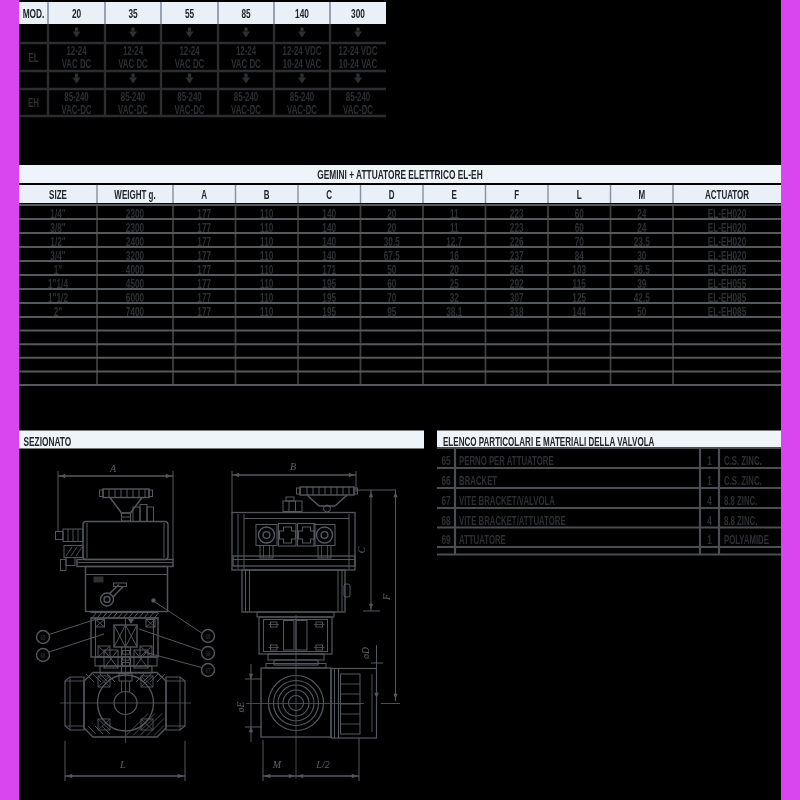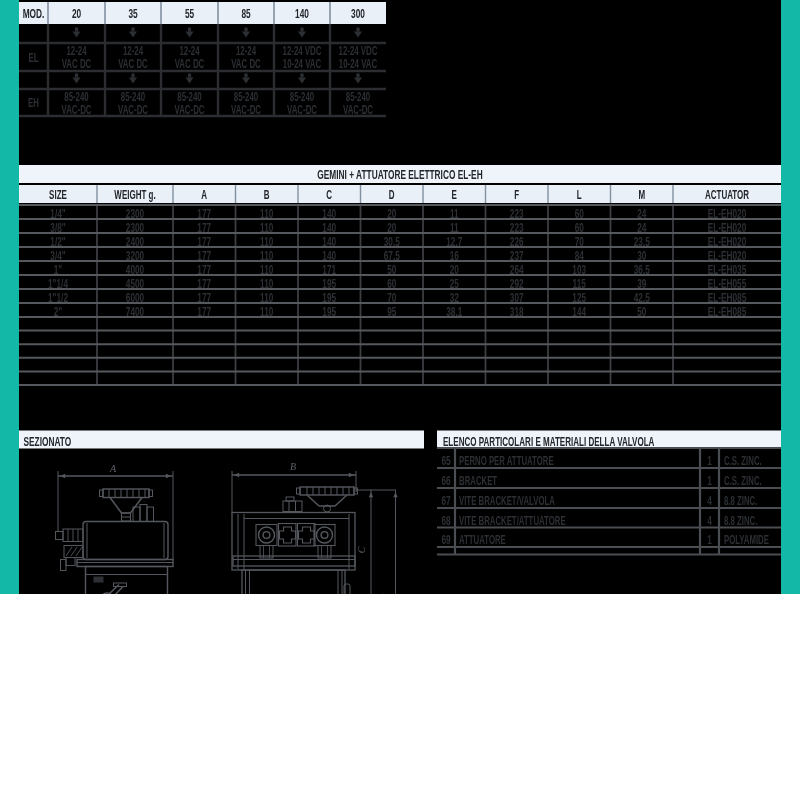--- a/index.html
+++ b/index.html
@@ -1,14 +1,14 @@
 <!DOCTYPE html>
 <html><head><meta charset="utf-8"><style>
 html,body{margin:0;padding:0;background:#ffffff;}
-#page{position:relative;width:800px;height:594px;background:#14b8a6;overflow:hidden;}
+#page{position:relative;width:800px;height:800px;background:#d946ef;overflow:hidden;}
 </style></head><body>
 <div id="page">
 <svg width="800" height="800" viewBox="0 0 800 800">
 
 <rect x="19" y="0" width="762" height="800" fill="#000000"></rect>
 
 <rect x="19" y="2" width="367" height="22" fill="#e9f0f8"></rect>
 <text transform="translate(33.5,18) scale(0.64,1)" font-family="Liberation Sans" font-size="13" font-weight="bold" font-style="normal" fill="#22252a" text-anchor="middle">MOD.</text>
 <text transform="translate(76.5,18) scale(0.64,1)" font-family="Liberation Sans" font-size="13" font-weight="bold" font-style="normal" fill="#22252a" text-anchor="middle">20</text>
 <text transform="translate(133.0,18) scale(0.64,1)" font-family="Liberation Sans" font-size="13" font-weight="bold" font-style="normal" fill="#22252a" text-anchor="middle">35</text>

